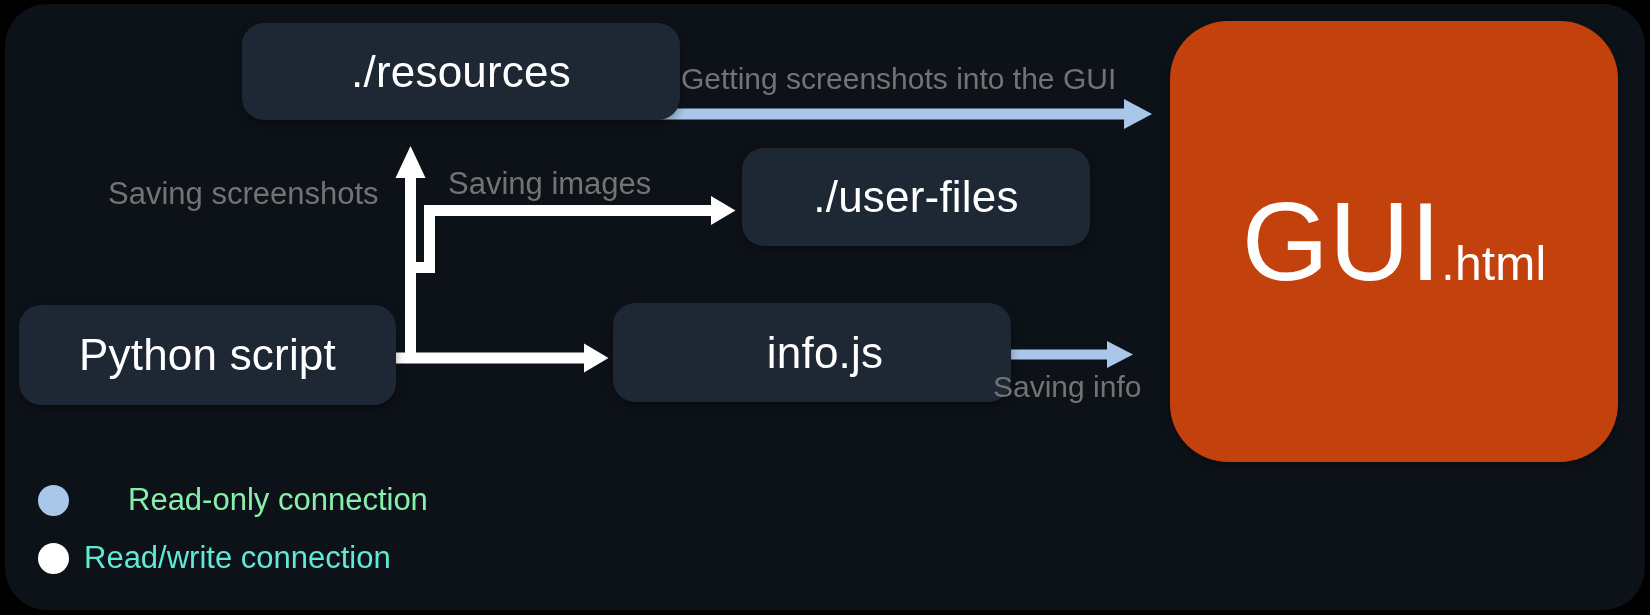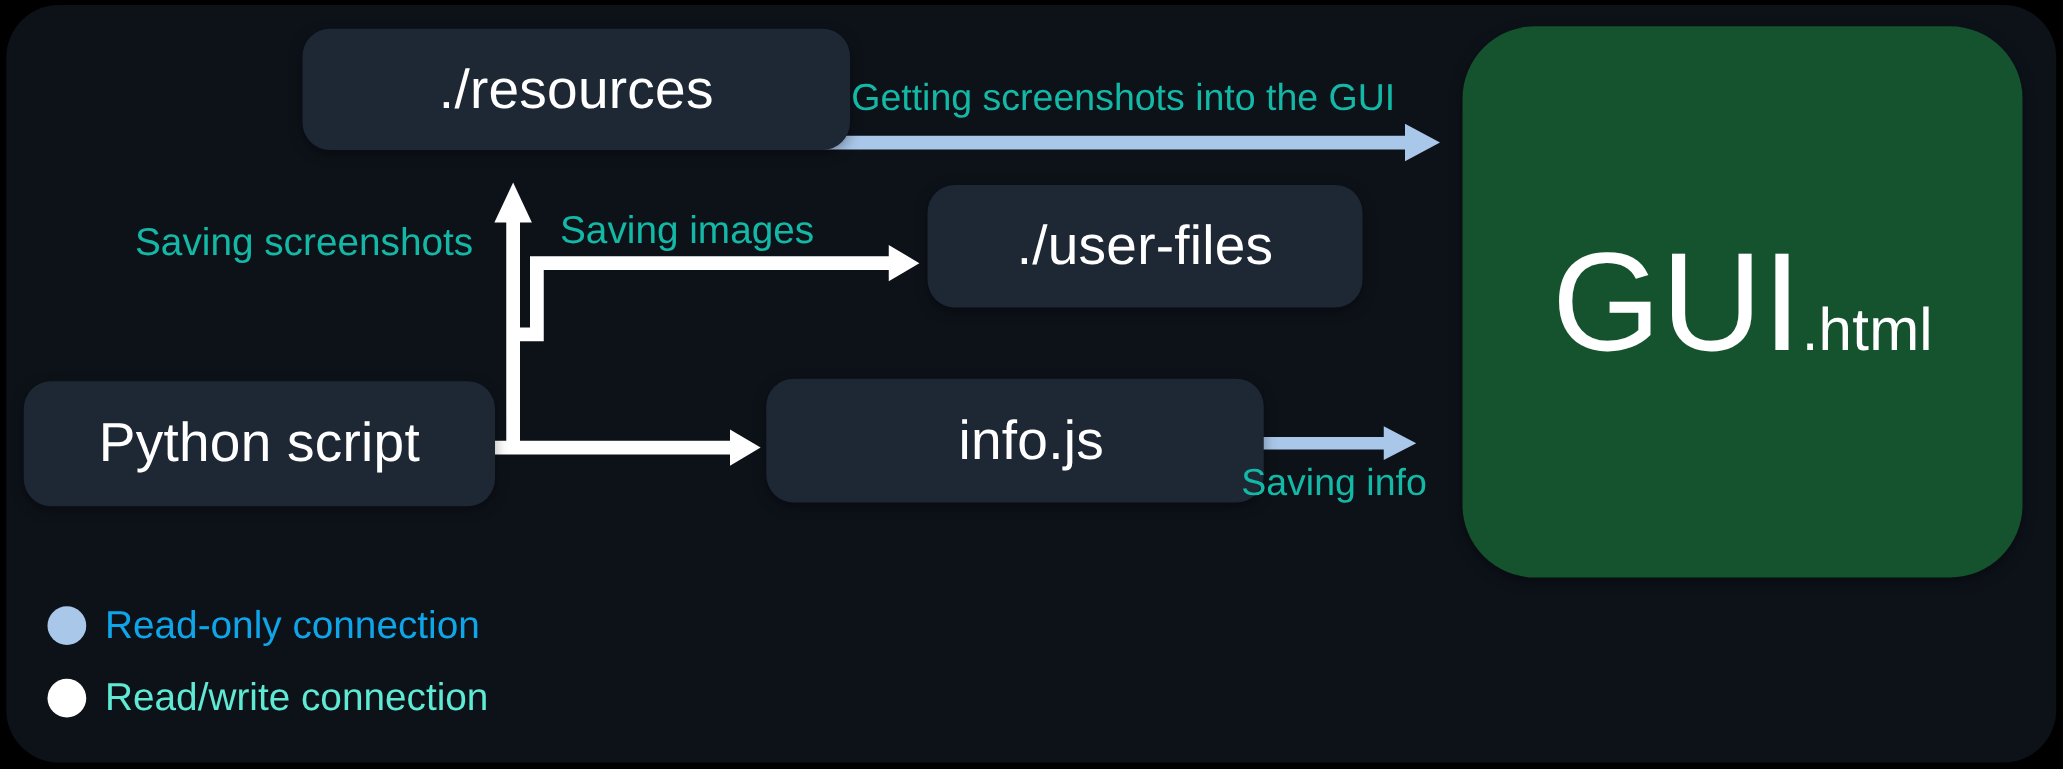--- a/index.html
+++ b/index.html
@@ -35,29 +35,29 @@
     letter-spacing: 0.2px;
     box-shadow: 0 3px 10px rgba(0,0,0,0.35);
     white-space: nowrap;
   }
   .node-resources { left: 242px; top: 23px;  width: 438px; height: 97px; }
   .node-user-files{ left: 742px; top: 148px; width: 348px; height: 98px; }
   .node-python    { left: 19px;  top: 305px; width: 377px; height: 100px; }
   .node-infojs    { left: 613px; top: 303px; width: 372px; height: 99px; padding-left: 26px; }
   .node-gui {
     left: 1170px; top: 21px; width: 448px; height: 441px;
-    background: #14532d;
+    background: #c2410c;
     border-radius: 58px;
   }
   .gui-text { display: flex; align-items: baseline; }
   .gui-main { font-size: 112px; line-height: 1; }
   .gui-ext  { font-size: 48px;  line-height: 1; }
   .edge-label {
     position: absolute;
-    color: #14b8a6;
+    color: #737373;
     font-size: 31px;
     white-space: nowrap;
   }
   .lbl-saving-screenshots { left: 108px; top: 176px; }
   .lbl-saving-images      { left: 448px; top: 166px; }
   .lbl-saving-info        { left: 425px; top: 318px; }
   .lbl-getting-screenshots{ left: 681px; top: 62px;  font-size: 30px; }
   .lbl-getting-info       { left: 993px; top: 370px; font-size: 30px; }
   svg.wires {
     position: absolute;
@@ -77,21 +77,21 @@
     font-size: 31px;
     white-space: nowrap;
   }
   .legend-dot {
     width: 31px; height: 31px;
     border-radius: 50%;
     flex: 0 0 auto;
   }
   .dot-readonly  { background: #a9c7e9; }
   .dot-readwrite { background: #ffffff; }
-  .legend-readonly-text  { color: #0ea5e9; }
+  .legend-readonly-text  { color: #86efac; margin-left: 44px; }
   .legend-readwrite-text { color: #5eead4; }
 </style>
 </head>
 <body>
 
 <div class="stage">
   <div class="canvas"></div>
 
   <svg class="wires" width="1650" height="615" viewBox="0 0 1650 615">
 

